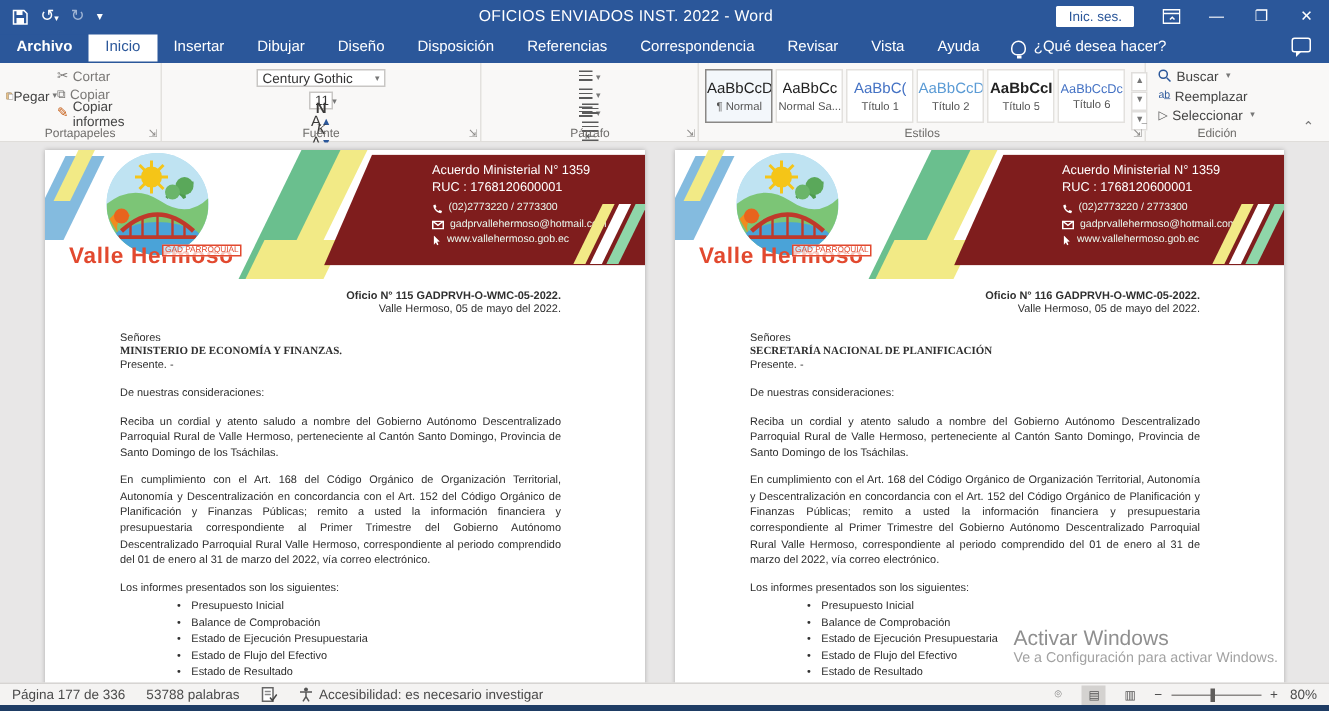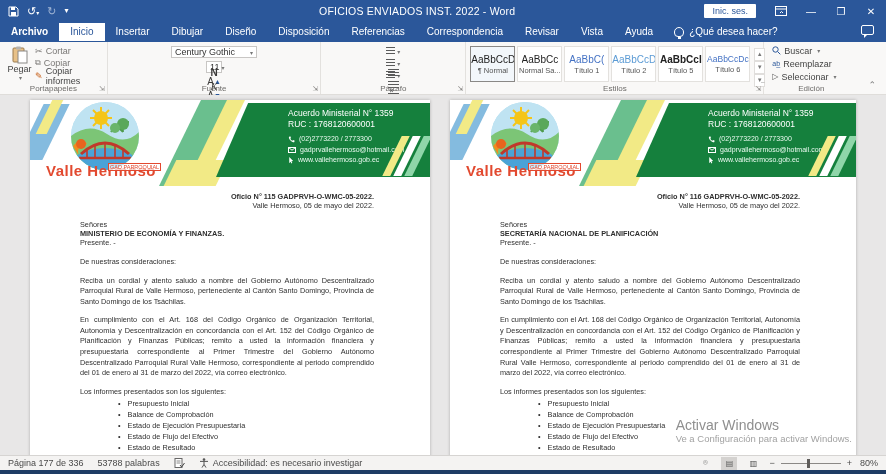--- a/index.html
+++ b/index.html
@@ -27,21 +27,21 @@
   .comment-ic{margin-left:auto;margin-right:12px;width:13px;height:10px;border:1px solid #fff;border-radius:2px;position:relative;margin-bottom:5px;}
   .comment-ic:after{content:"";position:absolute;left:2px;bottom:-4px;border:2px solid transparent;border-top-color:#fff;border-left-color:#fff;}
 
   
   .ribbon{position:absolute;top:42px;left:0;right:0;height:53px;background:#f9f8f7;border-bottom:1px solid #dfddda;display:flex;}
   .rgroup{position:relative;height:100%;border-right:1px solid #e3e1de;padding:3px 4px 12px;display:flex;}
   .glabel{position:absolute;bottom:1px;left:0;right:0;text-align:center;font-size:8px;color:#6e6c6a;}
   .launcher{position:absolute;bottom:1px;right:2px;font-size:7px;color:#8a8886;}
   .col{display:flex;flex-direction:column;justify-content:flex-start;}
   .rowline{display:flex;align-items:center;gap:3px;height:19px;flex-direction:column;}
-  .btn-big{display:flex;flex-direction:column;align-items:center;justify-content:center;width:34px;height:100%;font-size:9px;color:#444;text-align:center;}
+  .btn-big{display:flex;flex-direction:row;align-items:center;justify-content:center;width:34px;height:100%;font-size:9px;color:#444;text-align:center;}
   .small-cmd{display:flex;align-items:center;gap:3px;font-size:9px;height:13px;color:#7a7876;}
   .small-cmd.en{color:#444;}
   .combo{background:#fff;border:1px solid #c8c6c4;font-size:9px;color:#333;display:flex;align-items:center;justify-content:space-between;padding:0 3px;height:16px;}
   .arrow{font-size:6px;color:#777;margin-left:2px;}
   .fbtn{min-width:15px;height:16px;display:flex;align-items:center;justify-content:center;font-size:10px;color:#3b3a39;}
   .fbtn small{font-size:7px;}
   .underbar{position:relative;}
   .underbar:after{content:"";position:absolute;left:1px;right:1px;bottom:0;height:3px;}
   .ub-yellow:after{background:#ffe100;}
   .ub-red:after{background:#c00000;}
@@ -71,38 +71,38 @@
   .page.p2{left:450px;width:406px;}
 
   
   .lh{position:relative;height:86px;overflow:hidden;}
   .sk{position:absolute;transform:skewX(-26deg);}
   .lh-blue{left:0px;top:4px;width:26px;height:56px;background:#84bbdf;}
   .lh-y1{left:14px;top:0px;width:11px;height:34px;background:#f2ea86;}
   .lh-g1{left:150px;top:0;width:36px;height:86px;background:#6abf8e;}
   .lh-y2{left:176px;top:0;width:18px;height:86px;background:#f2ea86;}
   .lh-y3{left:140px;top:60px;width:52px;height:26px;background:#f2ea86;}
-  .banner{position:absolute;left:186px;right:0;top:3px;height:74px;background:#15803d;clip-path:polygon(15% 0,100% 0,100% 100%,0 100%);padding:5px 10px 0 72px;color:#fff;}
+  .banner{position:absolute;left:186px;right:0;top:3px;height:74px;background:#7f1d1d;clip-path:polygon(15% 0,100% 0,100% 100%,0 100%);padding:5px 10px 0 72px;color:#fff;}
   .banner .l1{font-size:8.5px;line-height:1.25;}
   .banner .contact{margin-top:5px;font-size:7px;line-height:1.5;color:#eafaf0;display:flex;flex-direction:column;}
   .contact .c{display:flex;align-items:center;gap:4px;}
   .stripe-end{position:absolute;transform:skewX(-26deg);top:36px;height:40px;}
   .se-y{background:#f2ea86;width:8px;}
   .se-w{background:#fff;width:8px;}
   .se-g{background:#8fd6a9;width:8px;}
   .logo{position:absolute;left:41px;top:2px;width:68px;height:68px;border-radius:50%;overflow:hidden;background:#aedcf0;}
   .orgname{position:absolute;left:16px;top:62px;font-size:15px;color:#e2492f;font-weight:bold;letter-spacing:.5px;white-space:nowrap;}
   .orgsub{position:absolute;left:78px;top:63px;font-size:5.5px;color:#e2492f;background:rgba(255,255,255,.7);padding:0 1px;border:1px solid #e2492f;white-space:nowrap;}
 
   
   .letter{padding:6px 56px 0 50px;font-family:"DejaVu Sans",sans-serif;color:#2f2f2f;}
   .oficio{font-size:7.3px;font-weight:bold;text-align:right;}
   .date{font-size:7.3px;text-align:right;margin-bottom:10px;}
   .salut{font-size:7.3px;}
-  .recipient{font-size:7.3px;font-weight:bold;}
+  .recipient{font-size:7.3px;font-weight:bold;font-family:Liberation Serif, serif;}
   .presente{font-size:7.3px;margin-bottom:10px;}
   .para{font-size:7.3px;line-height:1.45;text-align:justify;margin-bottom:8px;}
   .informes{list-style:none;margin:2px 0 0 38px;}
   .informes li{font-size:7.3px;line-height:1.5;}
   .informes li:before{content:"•";margin-right:7px;}
 
   
   .watermark{position:absolute;right:34px;top:322px;text-align:left;color:#9a9a9a;pointer-events:none;}
   .watermark .w1{font-size:14px;color:#8f8f8f;}
   .watermark .w2{font-size:9.5px;color:#a2a2a2;}

